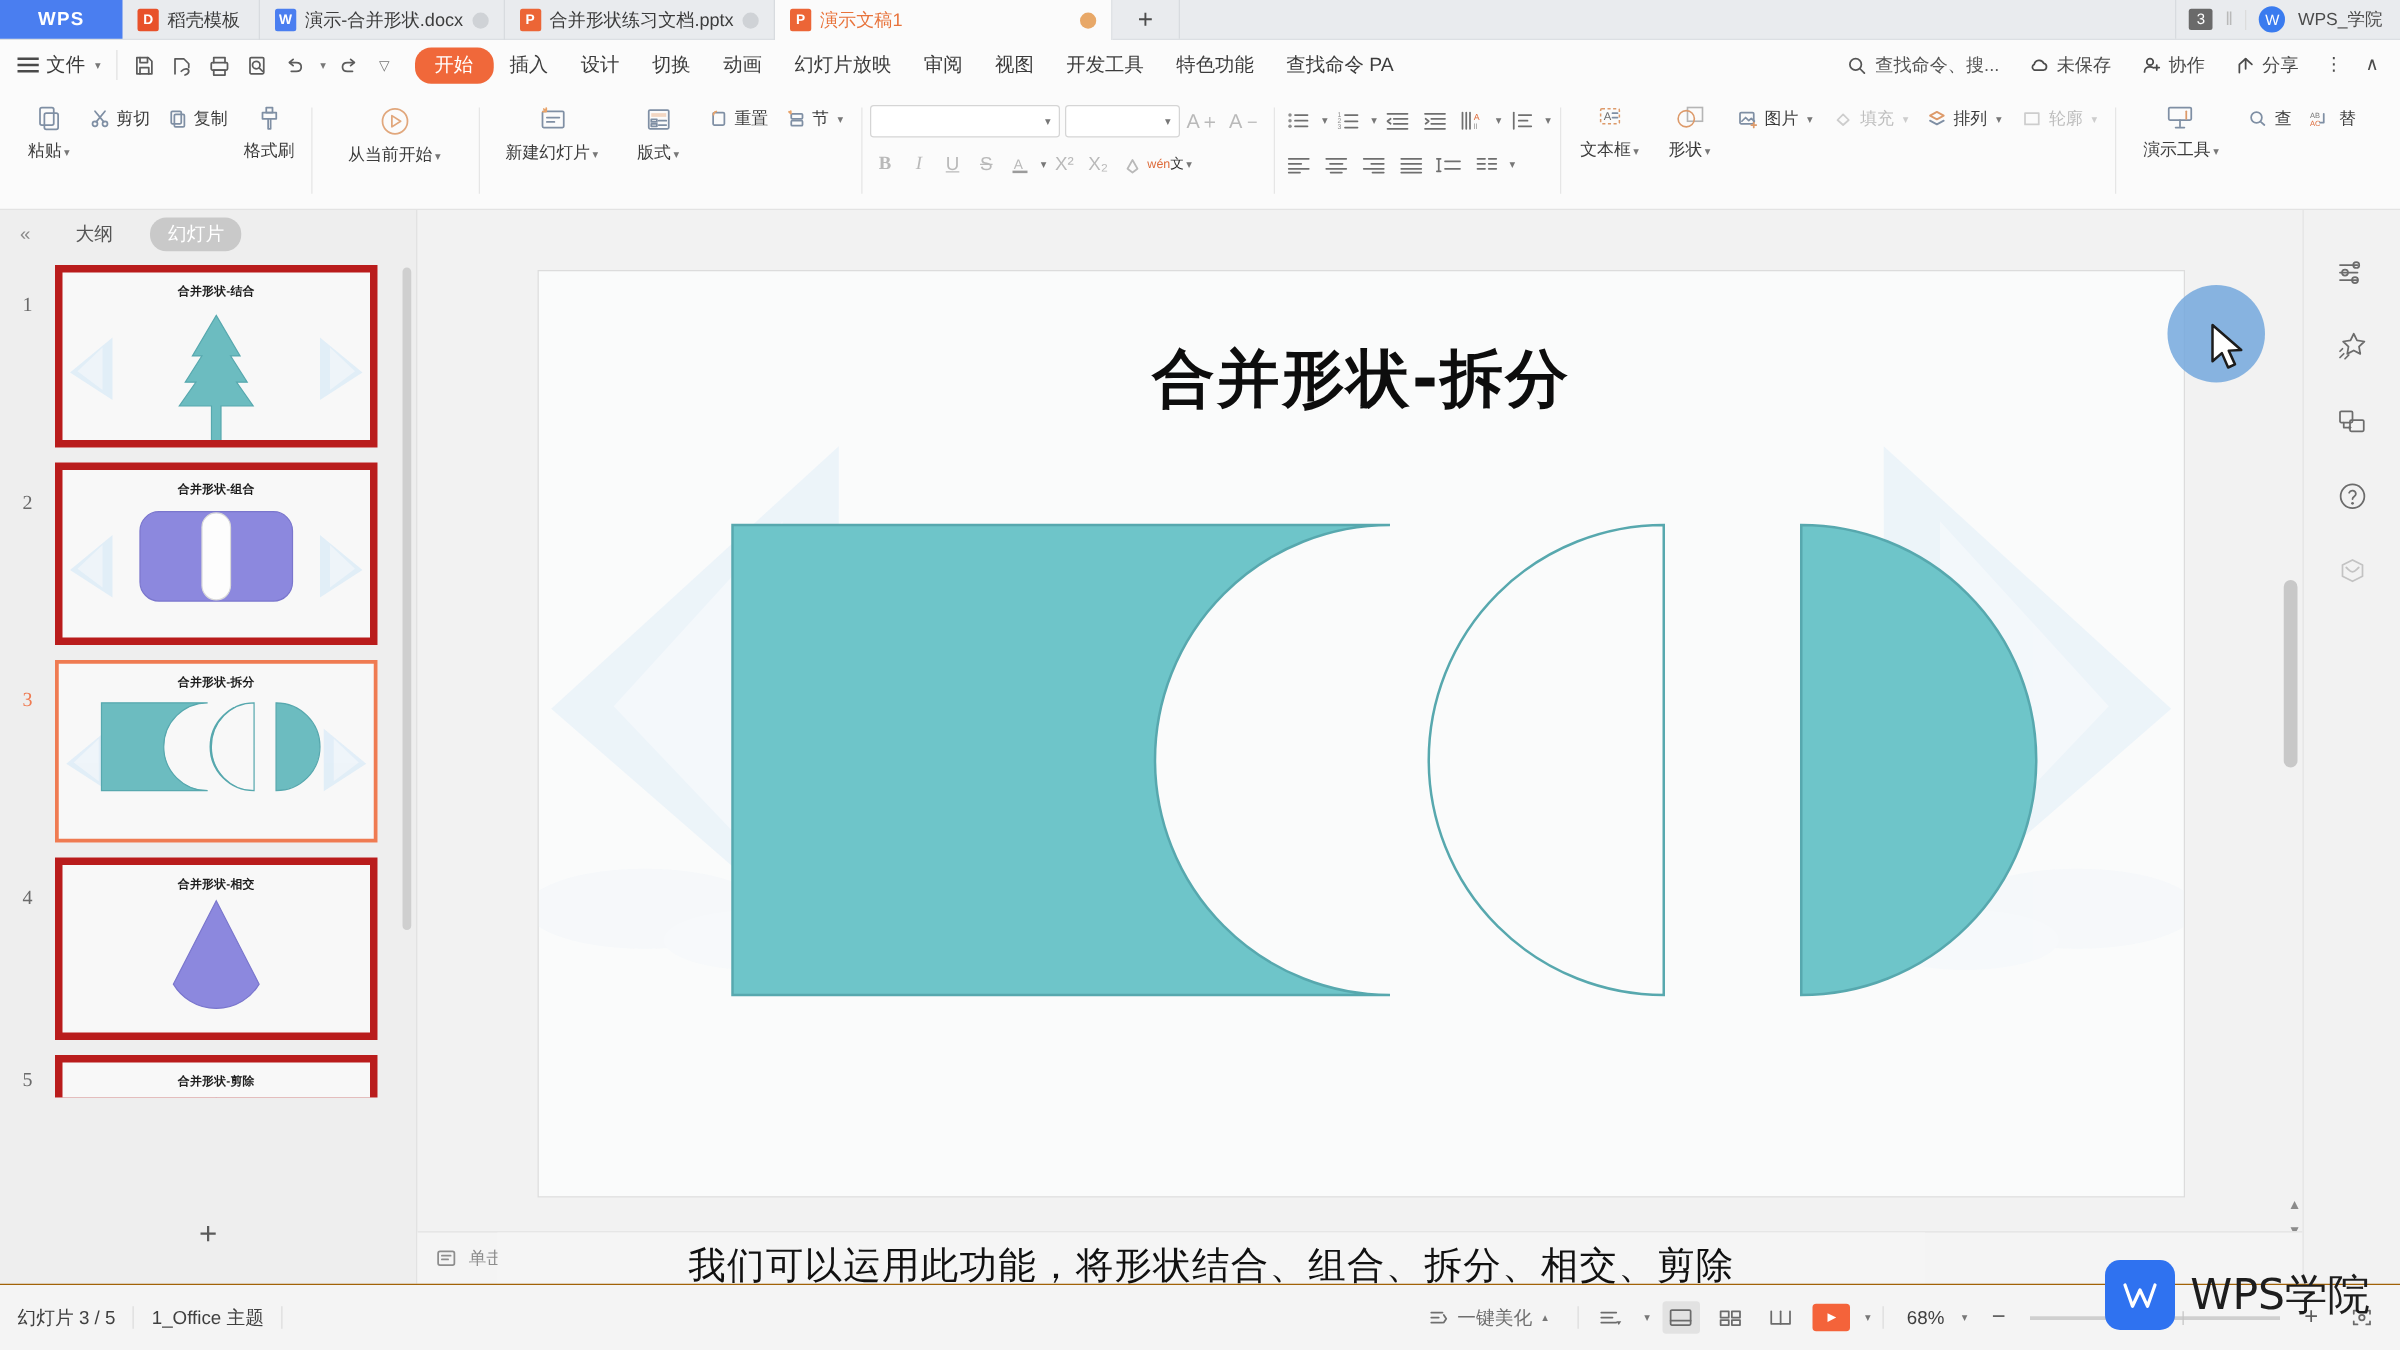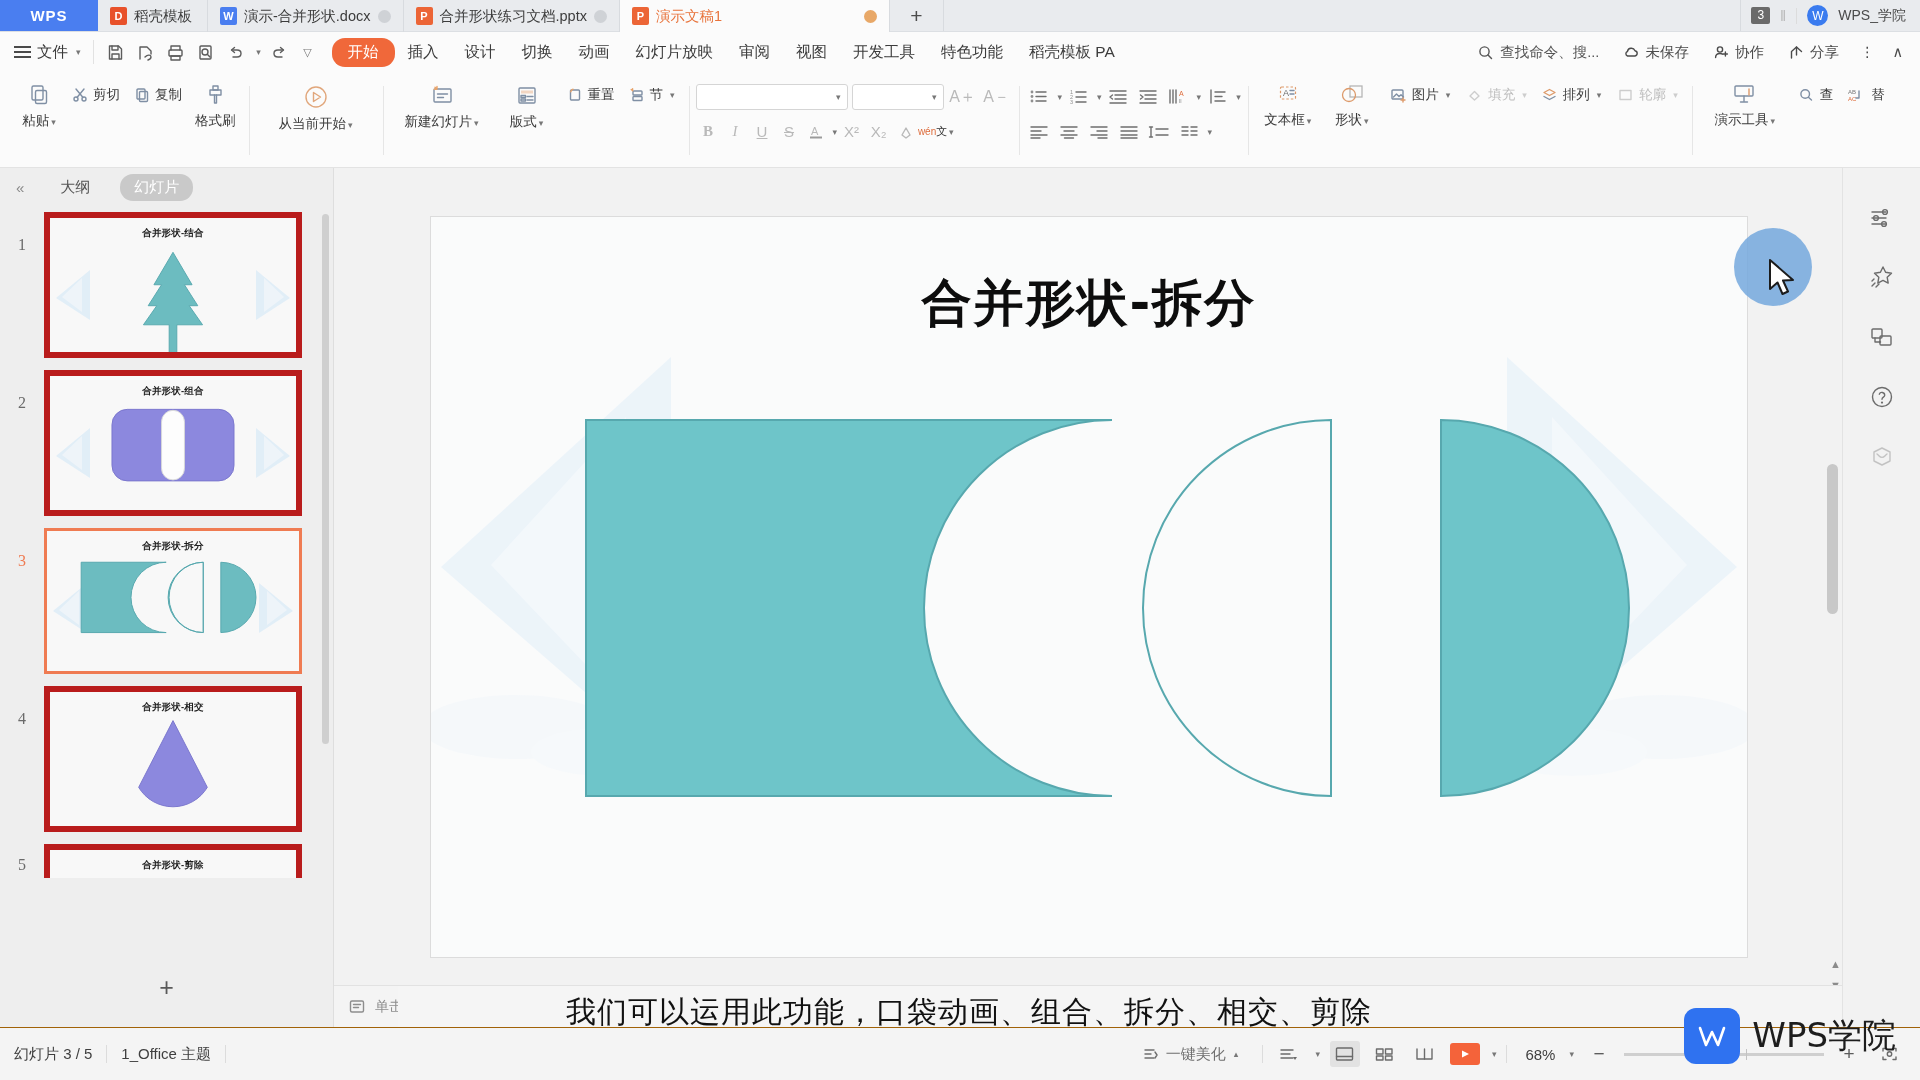--- a/index.html
+++ b/index.html
@@ -366,21 +366,21 @@
       <div class="mi active">开始</div>
       <div class="mi">插入</div>
       <div class="mi">设计</div>
       <div class="mi">切换</div>
       <div class="mi">动画</div>
       <div class="mi">幻灯片放映</div>
       <div class="mi">审阅</div>
       <div class="mi">视图</div>
       <div class="mi">开发工具</div>
       <div class="mi">特色功能</div>
-      <div class="mi">稻壳模板 PA</div>
+      <div class="mi">查找命令 PA</div>
     </div>
 
     <div class="menu-right">
       <div class="searchbox">
         <svg width="17" height="17" viewBox="0 0 17 17">
             <circle class="stroke" cx="7.5" cy="7.5" r="4.6"></circle>
             <path class="stroke" d="M11 11l3.5 3.5"></path>
           </svg>
         <span>查找命令、搜...</span>
       </div>
@@ -875,21 +875,21 @@
   </div>
 
   <div class="notesbar">
     <svg width="18" height="18" viewBox="0 0 18 18">
         <rect class="stroke" x="2.5" y="3" width="13" height="11" rx="1.5"></rect>
         <path class="stroke" d="M5.5 6.5h7M5.5 9.5h5"></path>
       </svg>
     <span>单击此处添加备注</span>
   </div>
 
-  <div class="caption">我们可以运用此功能，口袋动画、组合、拆分、相交、剪除</div>
+  <div class="caption">我们可以运用此功能，将形状结合、组合、拆分、相交、剪除</div>
 
   <div class="rail">
     <div class="rl">
       <svg width="25" height="25" viewBox="0 0 25 25">
           <path class="stroke" d="M3 7h14M3 13h14M3 19h14"></path>
           <circle class="stroke" cx="16" cy="7" r="2.4" fill="#f2f2f2"></circle>
           <circle class="stroke" cx="7" cy="13" r="2.4" fill="#f2f2f2"></circle>
           <circle class="stroke" cx="15" cy="19" r="2.4" fill="#f2f2f2"></circle>
         </svg>
     </div>

